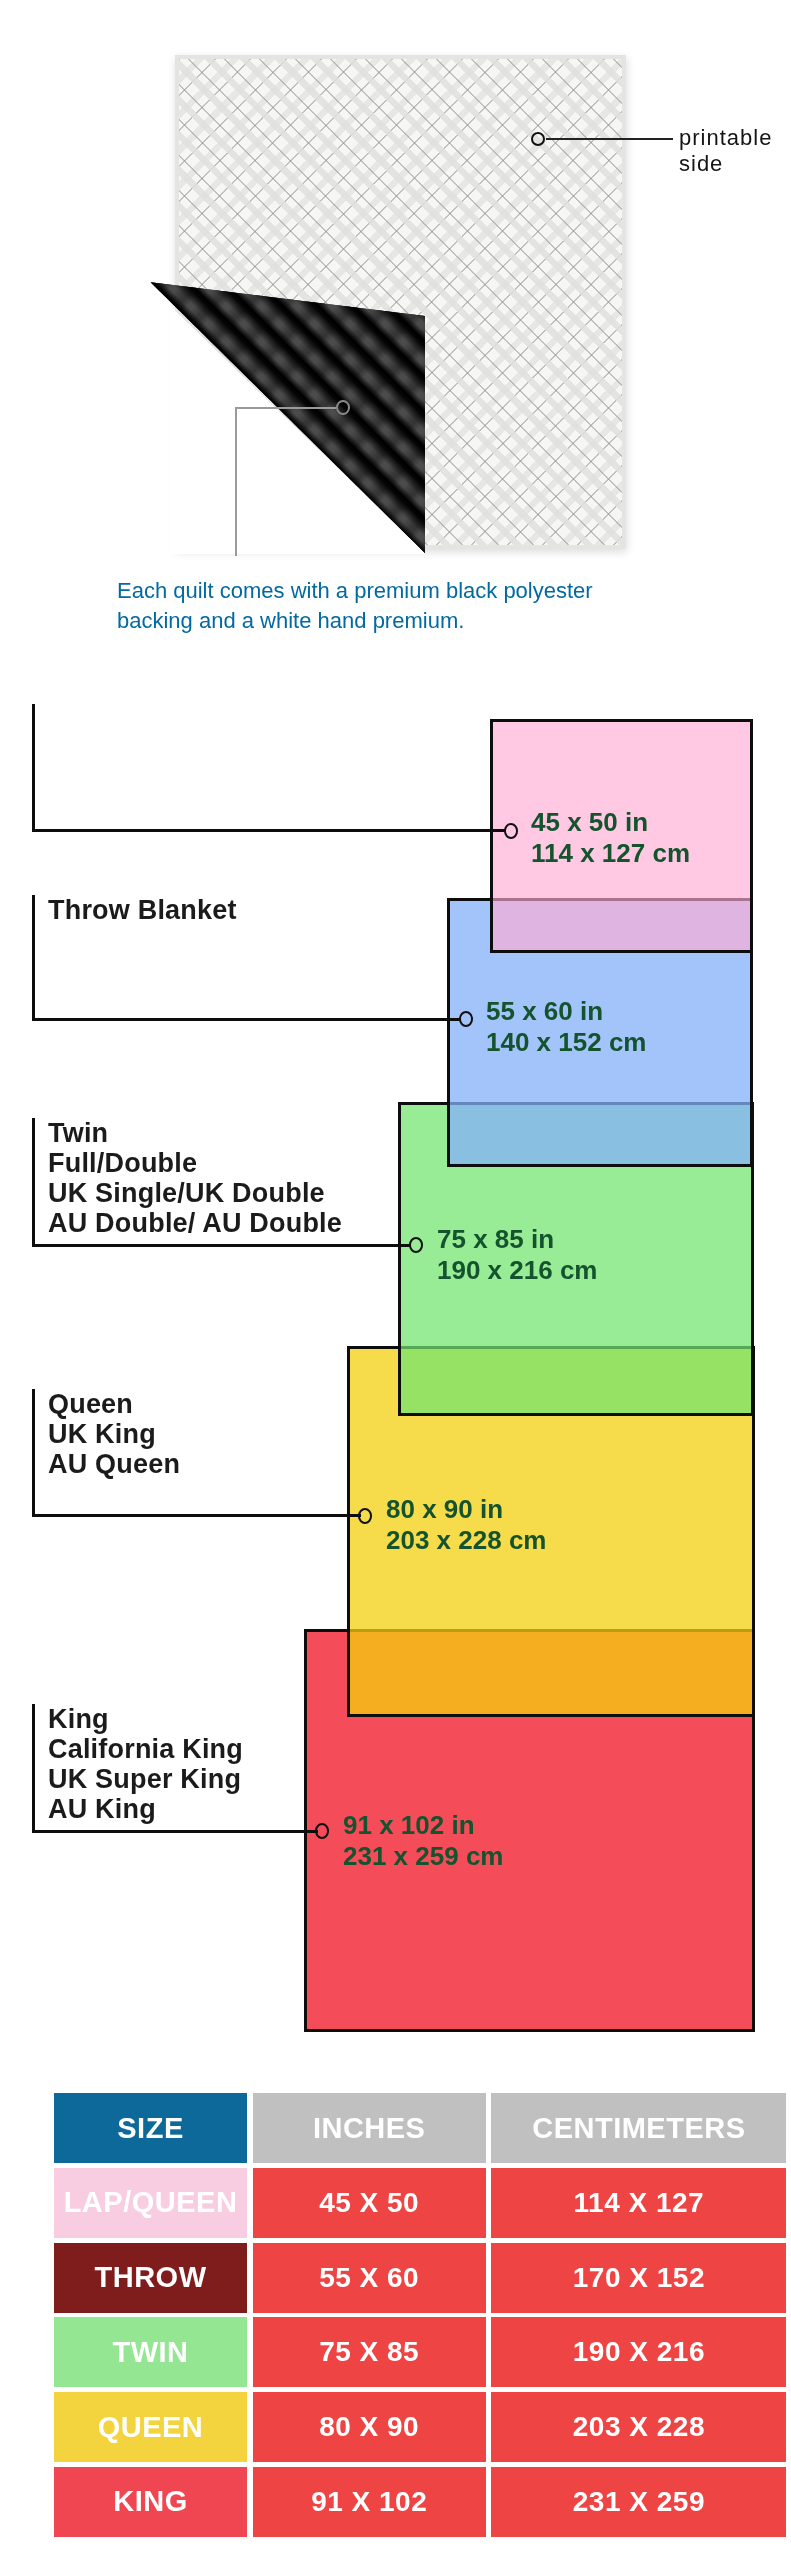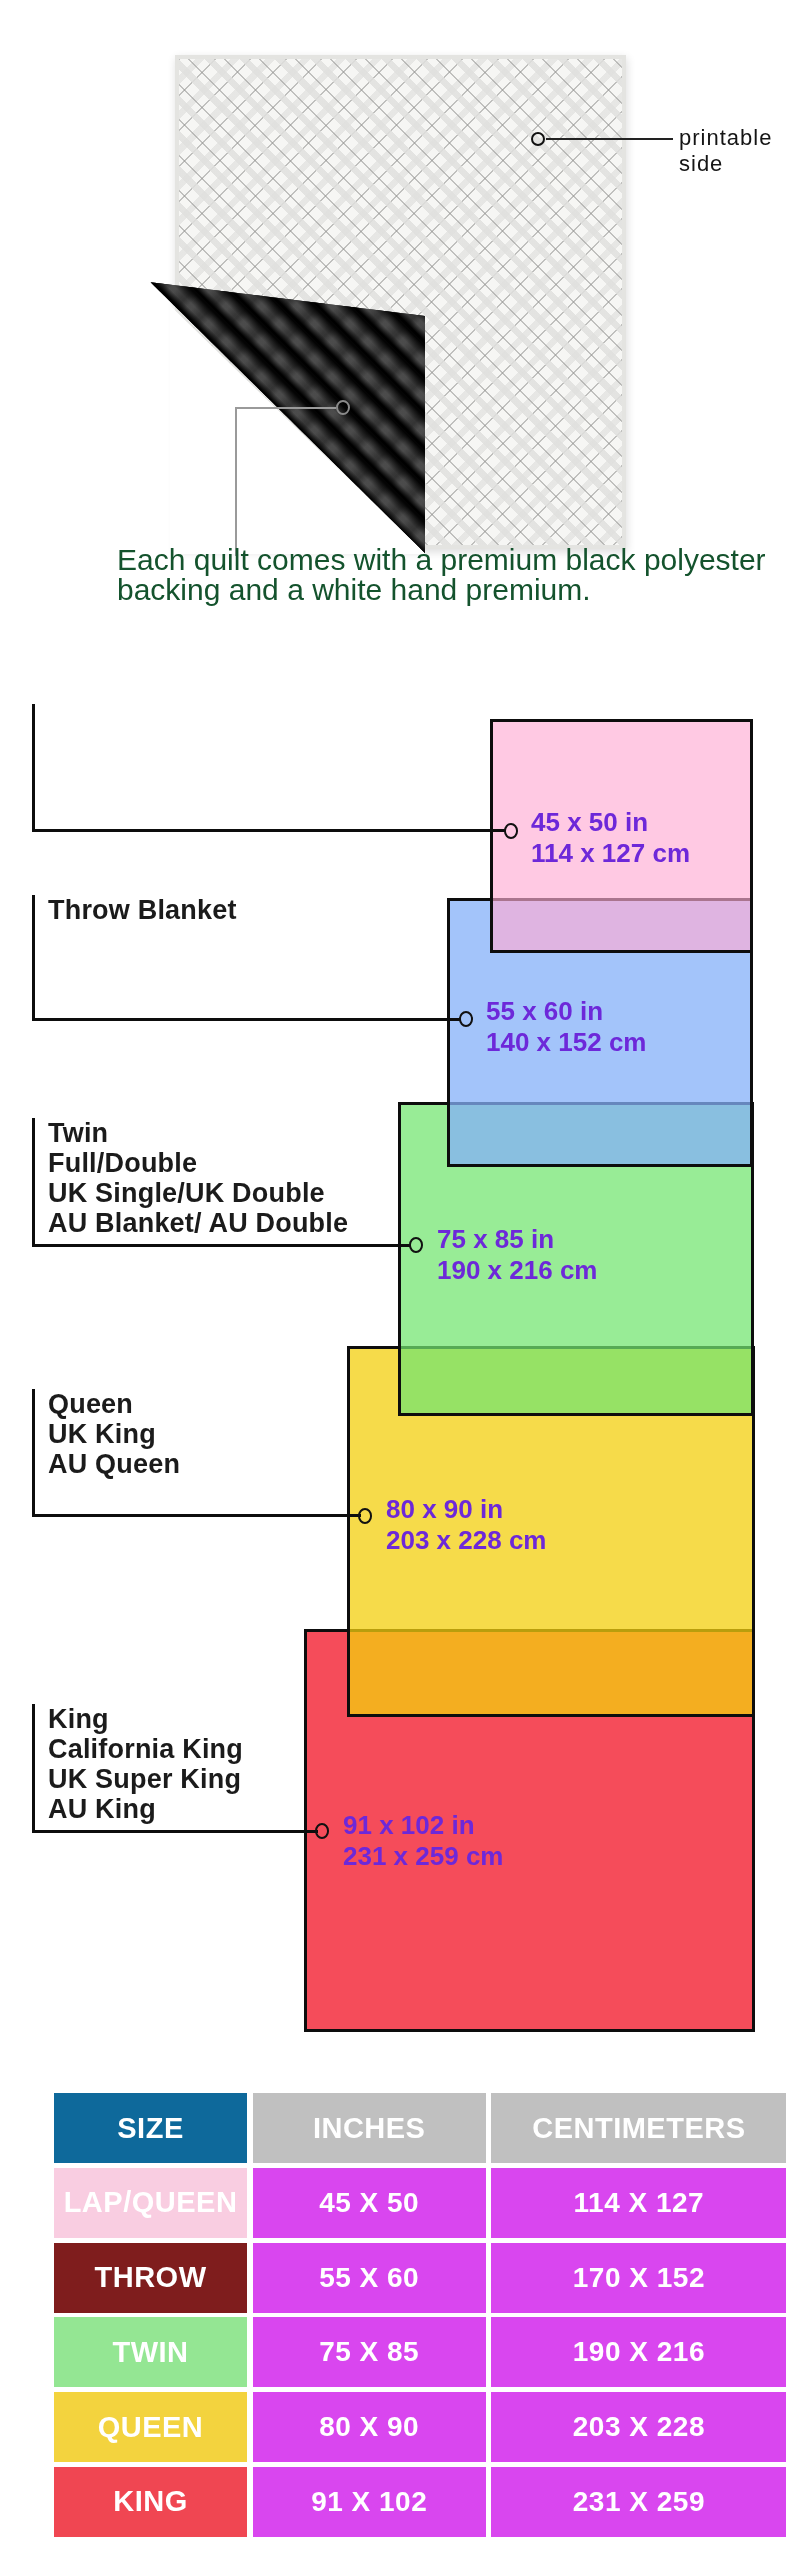--- a/index.html
+++ b/index.html
@@ -22,45 +22,45 @@
       repeating-linear-gradient(45deg, #000 0 1.9px, rgba(96,96,96,.55) 8.6px 13.4px, #040404 23px 25px),
       repeating-linear-gradient(135deg, #000 0 1.9px, rgba(80,80,80,.5) 8.6px 13.4px, #040404 23px 25px);}
   .callout-ring{position:absolute;box-sizing:border-box;border-radius:50%;background:transparent;}
   .ring-printable{left:531px;top:132px;width:14.3px;height:14.3px;border:2.4px solid #111;}
   .line-printable{position:absolute;left:546px;top:138px;width:127px;height:1.9px;background:#222;}
   .printable-text{position:absolute;left:679px;top:125px;font-size:22px;line-height:26px;
     letter-spacing:1px;color:#151515;}
   .ring-backing{left:336px;top:400px;width:14.3px;height:15.3px;border:2.4px solid #8a8a8a;}
   .line-backing-h{position:absolute;left:235px;top:407px;width:101px;height:1.9px;background:#9a9a9a;}
   .line-backing-v{position:absolute;left:235px;top:407px;width:1.9px;height:149px;background:#9a9a9a;}
-  .caption{position:absolute;left:117px;top:545px;font-size:30px;line-height:30px;color:#14532d;}
+  .caption{position:absolute;left:117px;top:576px;font-size:22px;line-height:30px;color:#0369a1;}
 
   
   .size-rect{position:absolute;box-sizing:border-box;border:3.8px solid #0d0d0d;}
   .rect-lap   {left:490px;top:719px;width:263px;height:234px;background:rgba(255,172,212,.65);z-index:15;}
   .rect-throw {left:447px;top:898px;width:306px;height:269px;background:rgba(132,176,248,.75);z-index:14;}
   .rect-twin  {left:398px;top:1102px;width:356px;height:314px;background:rgba(114,229,111,.73);z-index:13;}
   .rect-queen {left:347px;top:1346px;width:408px;height:371px;background:rgba(243,207,14,.75);z-index:12;}
   .rect-king  {left:304px;top:1629px;width:451px;height:403px;background:#f54c5a;z-index:11;}
 
   .size-label{position:absolute;left:48px;font-size:27px;font-weight:bold;line-height:30px;
     color:#1b1b1b;letter-spacing:0.2px;white-space:nowrap;z-index:20;}
-  .dim-label{position:absolute;font-size:26px;font-weight:bold;line-height:31px;color:#6d28d9;
+  .dim-label{position:absolute;font-size:26px;font-weight:bold;line-height:31px;color:#14532d;
     white-space:nowrap;z-index:20;}
   .bracket-v{position:absolute;left:32px;width:2.9px;background:#0d0d0d;z-index:20;}
   .bracket-h{position:absolute;left:32px;height:2.9px;background:#0d0d0d;z-index:20;}
   .dim-ring{position:absolute;box-sizing:border-box;width:14.3px;height:16px;border:2.9px solid #111;
     border-radius:50%;background:transparent;z-index:21;}
 
   
   .size-table{position:absolute;left:29px;top:2093px;display:grid;
     grid-template-columns:193px 233px 295px;grid-auto-rows:70px;gap:4.8px 5.7px;z-index:30;padding-left:25px;}
   .cell{display:flex;align-items:center;justify-content:center;color:#ffffff;font-weight:bold;}
   .cell.hdr{font-size:29px;letter-spacing:0.5px;}
-  .cell.val{font-size:28px;letter-spacing:0.5px;background:#d946ef;}
+  .cell.val{font-size:28px;letter-spacing:0.5px;background:#ef4444;}
   .bg-size-hdr{background:#0e699b;}
   .bg-meas-hdr{background:#c0c0c0;}
   .bg-lap{background:#f9cde1;}
   .bg-throw{background:#7f1d1d;}
   .bg-twin{background:#94e693;}
   .bg-queen{background:#f3d33e;}
   .bg-king{background:#f04652;}
 </style>
 </head>
 <body>
@@ -109,21 +109,21 @@
   <div class="dim-ring" style="left:459px;top:1011px"></div>
   <div class="dim-label" style="left:486px;top:996px">
     <div>55 x 60 in</div>
     <div>140 x 152 cm</div>
   </div>
 
   <div class="size-label" style="top:1118px">
     <div>Twin</div>
     <div>Full/Double</div>
     <div>UK Single/UK Double</div>
-    <div>AU Blanket/ AU Double</div>
+    <div>AU Double/ AU Double</div>
   </div>
   <div class="bracket-v" style="top:1118px;height:129px"></div>
   <div class="bracket-h" style="top:1244px;width:379px"></div>
   <div class="dim-ring" style="left:409px;top:1237px"></div>
   <div class="dim-label" style="left:437px;top:1224px">
     <div>75 x 85 in</div>
     <div>190 x 216 cm</div>
   </div>
 
   <div class="size-label" style="top:1389px">

